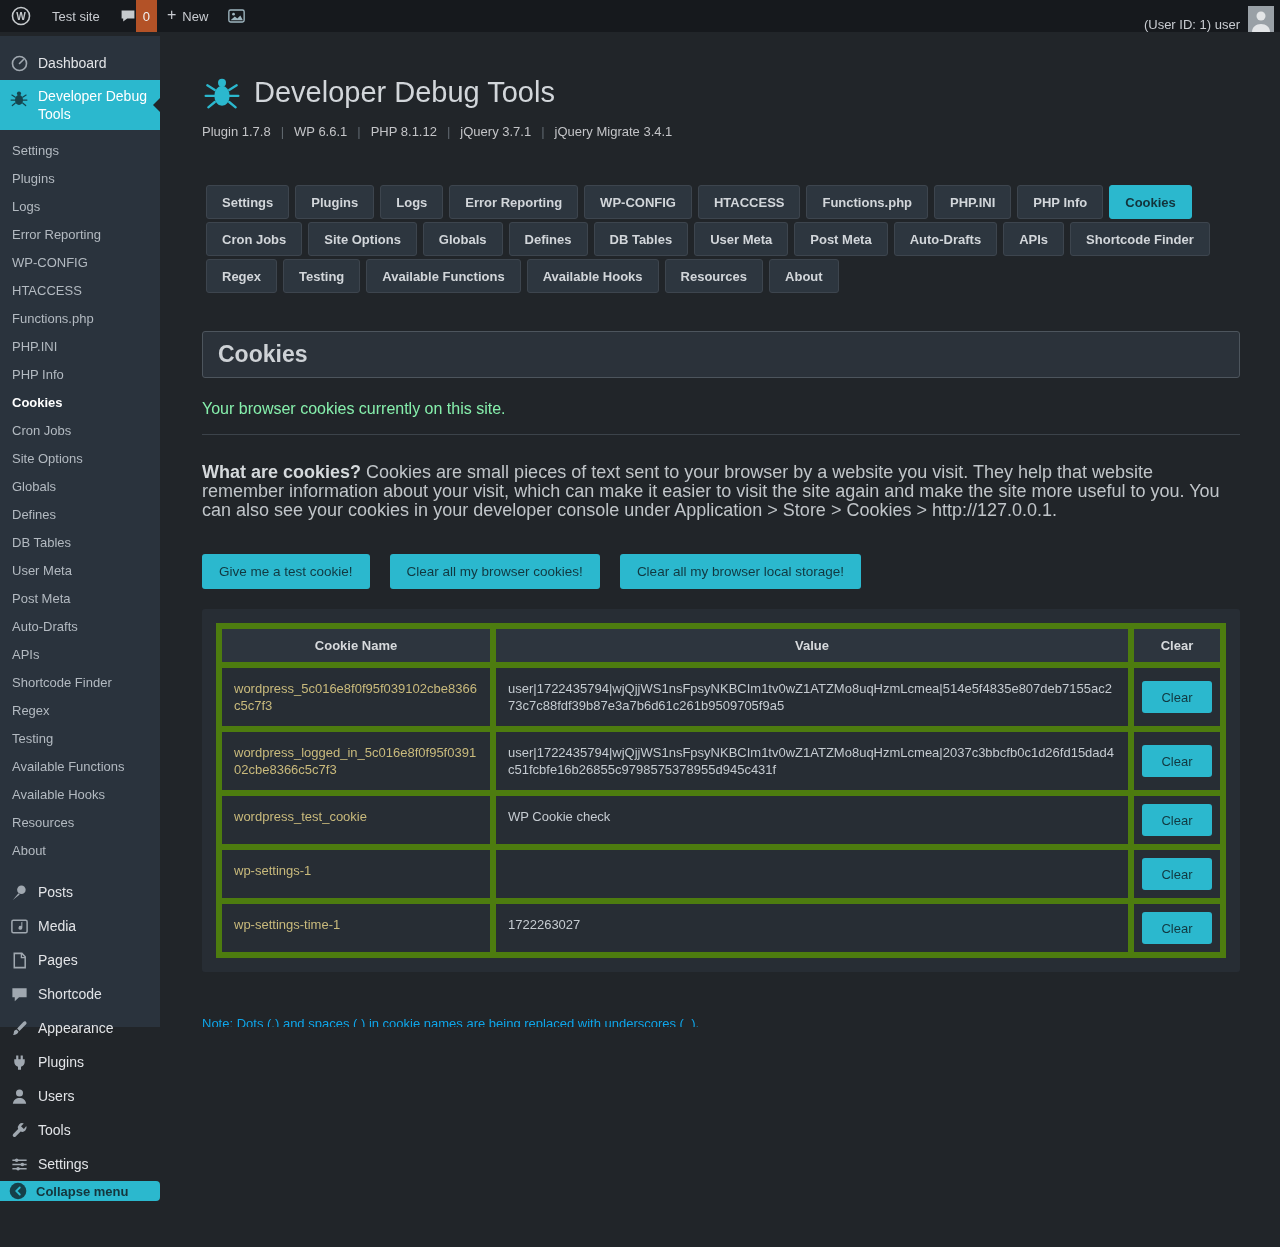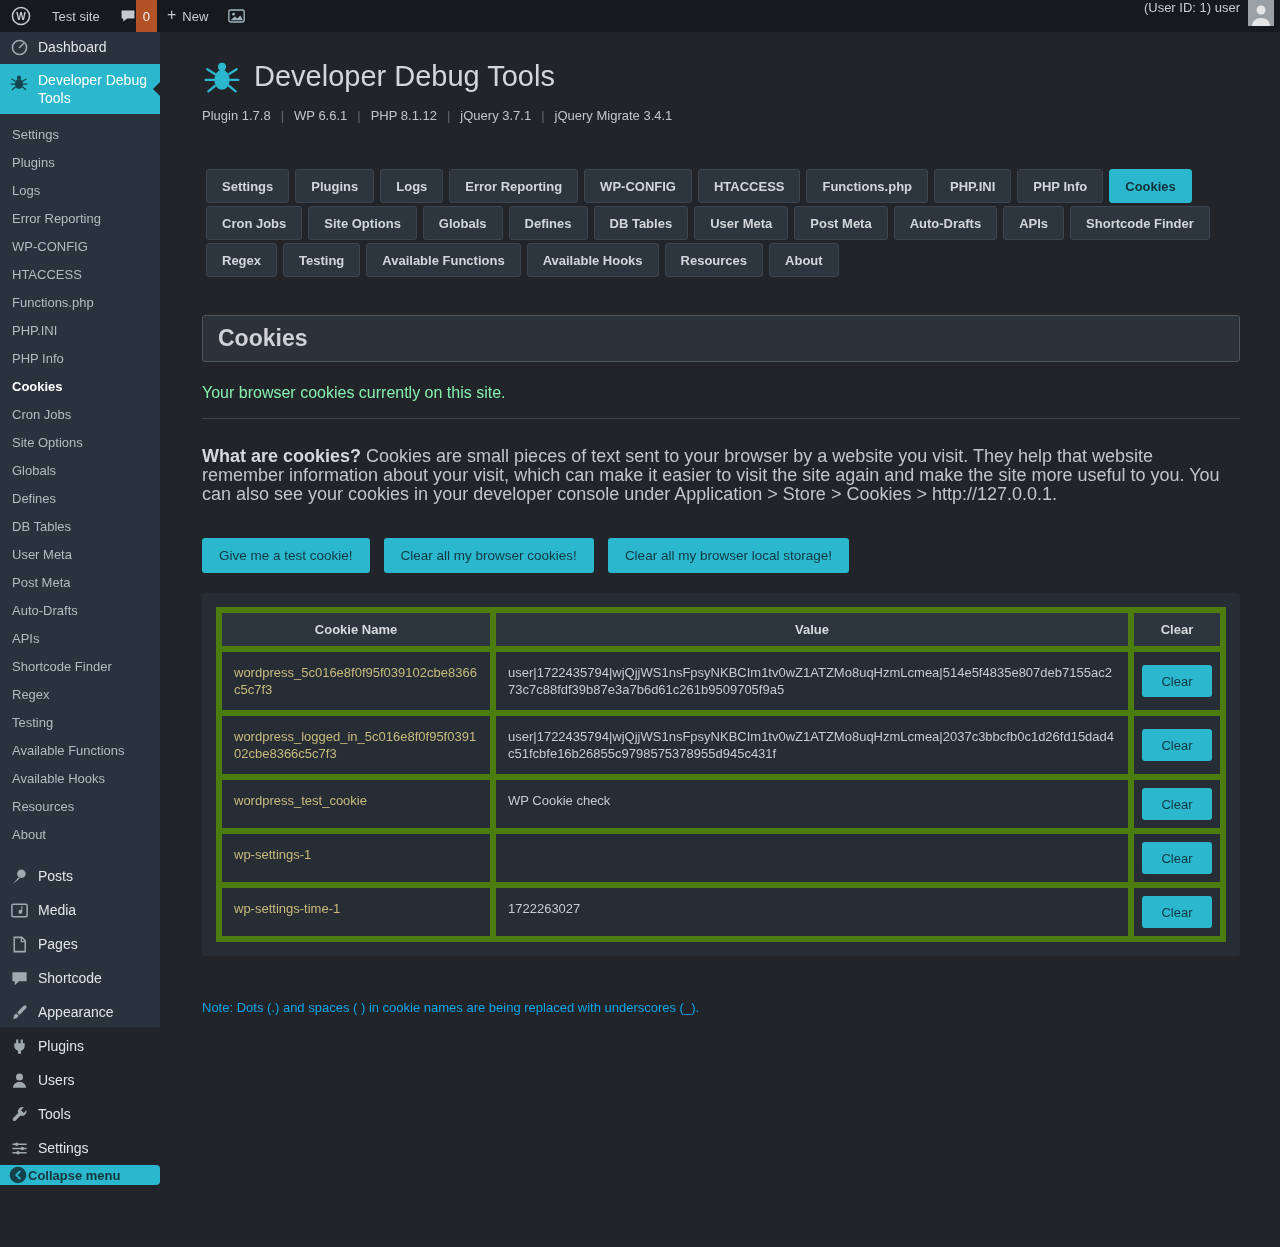--- a/index.html
+++ b/index.html
@@ -11,24 +11,24 @@
   }
   
   .admin-bar {
     position:fixed; top:0; left:0; right:0; height:32px;
     background:#16191d; color:#c9ccd1; font-size:13px;
     display:flex; align-items:stretch; z-index:50;
   }
   .ab-item { display:flex; align-items:center; gap:6px; padding:0 10px; height:32px; cursor:pointer; color:#c9ccd1; }
   .ab-badge-seg { display:flex; align-items:center; justify-content:center; height:32px; padding:0 7px; background:#b35227; color:#f0f0f1; }
   .ab-plus { font-size:16px; line-height:1; margin-top:-2px; }
-  .ab-right { margin-left:auto; display:flex; align-items:flex-start; gap:8px; padding-right:6px; }
+  .ab-right { margin-left:auto; display:flex; align-items:flex-end; gap:8px; padding-right:6px; }
   .avatar { width:26px; height:26px; display:block; }
   
-  .layout { display:flex; padding-top:20px; height:1027px; }
+  .layout { display:flex; padding-top:36px; height:1027px; }
   
   .sidebar {
     width:160px; flex-shrink:0; background:#2a333d; color:#e2e4e7;
     display:flex; flex-direction:column; padding-top:10px;
   }
   .menu-item { display:flex; align-items:center; gap:9px; padding:7px 9px; font-size:14px; line-height:20px; cursor:pointer; color:#e2e4e7; text-decoration:none; }
   .mi-icon { width:20px; height:20px; flex-shrink:0; color:#a0a8b0; display:flex; align-items:center; justify-content:center; }
   .menu-current {
     position:relative; display:flex; gap:9px; padding:7px 9px;
     background:#2bb8ce; color:#ffffff; font-size:14px; line-height:18px; cursor:pointer;
@@ -39,21 +39,21 @@
     border:7px solid transparent; border-right-color:#212529;
   }
   .submenu { display:flex; flex-direction:column; padding:7px 0 10px; }
   .submenu-item { padding:6px 12px; font-size:13px; line-height:16px; color:#b3bac1; cursor:pointer; text-decoration:none; }
   .submenu-item.current { color:#ffffff; font-weight:bold; }
   .menu-sep1 { height:10px; }
   .menu-sep2 { height:12px; }
   .collapse-btn {
     margin-top:auto; margin-bottom:14px; height:30px;
     background:#2bb8ce; color:#14353c; font-size:13px; font-weight:bold;
-    display:flex; align-items:center; padding:0 8px;
+    display:flex; align-items:center; gap:8px; padding:0 8px;
     border-radius:0 4px 4px 0; cursor:pointer;
   }
   
   .content {
     flex:1; display:flex; flex-direction:column;
     padding:36px 40px 0 42px; overflow:hidden;
   }
   .page-header { display:flex; align-items:center; gap:12px; }
   .bug-logo { width:40px; height:40px; color:#2bb8ce; flex-shrink:0; }
   .page-title { font-size:29px; font-weight:400; color:#d2d6da; }
@@ -67,21 +67,21 @@
   }
   .tab.active { background:#2bb8ce; border-color:#2bb8ce; color:#12333b; }
   .panel-title {
     margin-top:38px; background:#2b323a; border:1px solid #4d555d; border-radius:3px;
     padding:9px 15px; font-size:23px; font-weight:bold; color:#ced2d6;
   }
   .intro { margin-top:22px; font-size:16px; color:#86efac; }
   hr.divider { margin-top:16px; border:none; border-top:1px solid #3c434a; }
   .what { margin-top:28px; font-size:18px; line-height:19px; color:#c0c5c9; }
   .what b { color:#d5d9dc; }
-  .actions { margin-top:34px; display:flex; gap:14px; }
+  .actions { margin-top:34px; display:flex; gap:20px; }
   .action-btn {
     height:35px; padding:0 17px; background:#2bb8ce; color:#113840;
     border:none; border-radius:3px; font-size:13.5px; font-family:inherit; cursor:pointer;
   }
   .table-wrap { margin-top:20px; background:#272d34; border-radius:3px; padding:14px; }
   table { width:100%; border-collapse:collapse; table-layout:fixed; }
   th, td { border:6px solid #4d7c0f; }
   th { background:#2d353e; padding:9px 8px; font-size:13px; color:#d7dadd; text-align:center; }
   td { padding:12px; font-size:13px; vertical-align:top; }
   .col-name { width:274px; }

